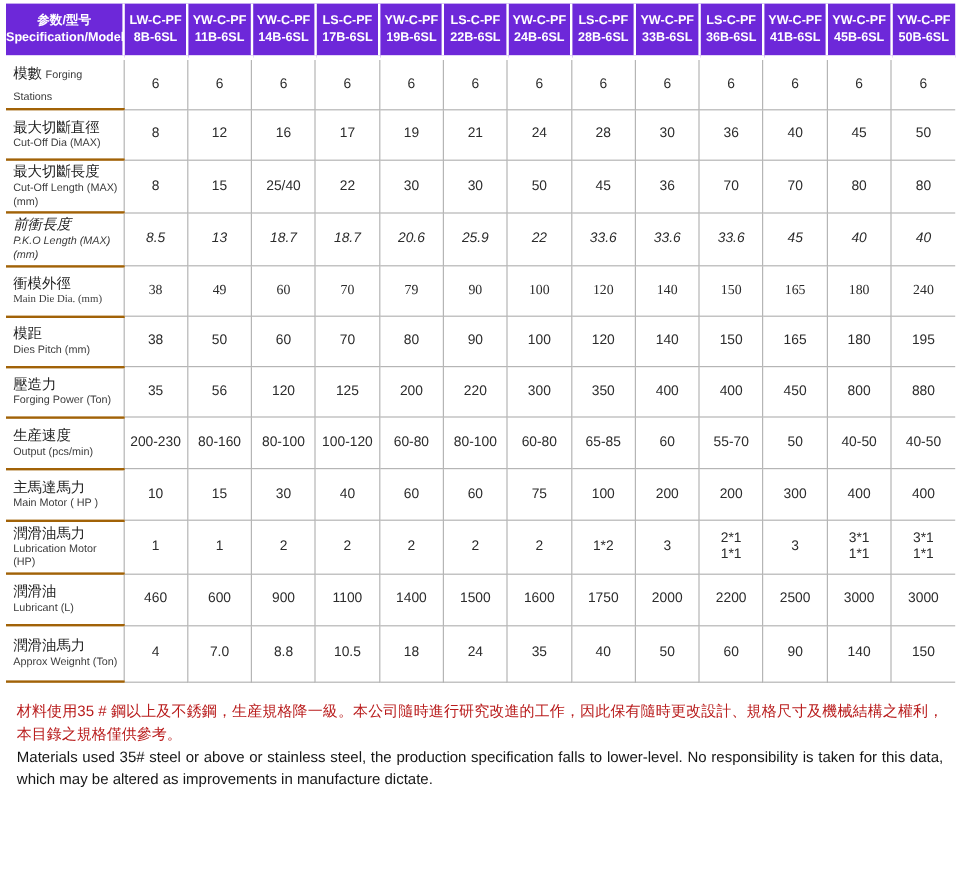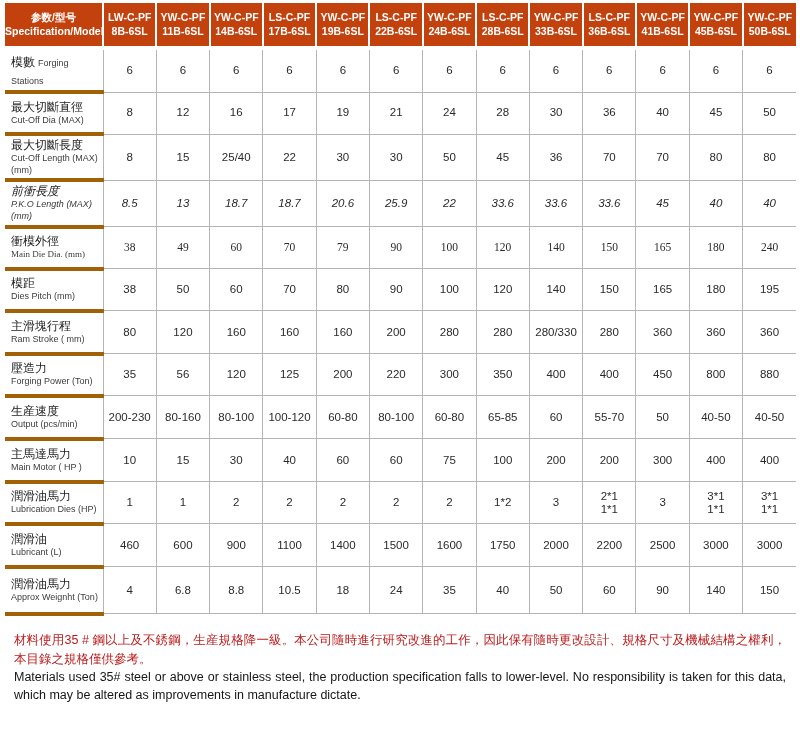--- a/index.html
+++ b/index.html
@@ -4,32 +4,32 @@
 <style>
   html,body { margin:0; padding:0; background:#ffffff; }
   body { width:800px; font-family:"Liberation Sans","DejaVu Sans",sans-serif; color:#2e2e2e; }
   .sheet { width:800px; height:732px; box-sizing:border-box; padding:3px 4px 0 5px; overflow:hidden; }
 
   table { border-collapse:collapse; table-layout:fixed; width:791px; }
   col.label-col { width:98px; }
 
   
   thead th {
-    background:#c2410c; color:#ffffff; font-weight:bold; font-size:10.5px;
+    background:#6d28d9; color:#ffffff; font-weight:bold; font-size:10.5px;
     line-height:1.32; text-align:center; vertical-align:middle;
     height:41px; padding:1px 0;
     border-right:2px solid #ffffff; border-bottom:4px solid #ffffff;
   }
   thead th:last-child { border-right:none; }
 
   
   tbody th {
     font-weight:normal; text-align:left; vertical-align:middle;
     padding:2px 1px 2px 6px;
-    border-bottom:4px solid #a16207; border-right:1px solid #b5b5b5;
+    border-bottom:2px solid #a16207; border-right:1px solid #b5b5b5;
   }
   tbody td {
     text-align:center; vertical-align:middle;
     font-size:11.5px; color:#2b2b2b;
     border:1px solid #b5b5b5; white-space:pre-line; line-height:1.15;
   }
   tbody tr:first-child td { border-top:none; }
   tbody td:last-child { border-right:none; }
 
   .zh { font-size:12px; color:#222; line-height:1.25; display:block; }
@@ -228,39 +228,20 @@
           <td>70</td>
           <td>80</td>
           <td>90</td>
           <td>100</td>
           <td>120</td>
           <td>140</td>
           <td>150</td>
           <td>165</td>
           <td>180</td>
           <td>195</td>
-        </tr>
-        <tr style="height: 43px;">
-          <th>
-            <span class="zh">主滑塊行程</span>
-            <span class="en">Ram Stroke ( mm)</span>
-          </th>
-          <td>80</td>
-          <td>120</td>
-          <td>160</td>
-          <td>160</td>
-          <td>160</td>
-          <td>200</td>
-          <td>280</td>
-          <td>280</td>
-          <td>280/330</td>
-          <td>280</td>
-          <td>360</td>
-          <td>360</td>
-          <td>360</td>
         </tr>
         <tr style="height: 42px;">
           <th>
             <span class="zh">壓造力</span>
             <span class="en">Forging Power (Ton)</span>
           </th>
           <td>35</td>
           <td>56</td>
           <td>120</td>
           <td>125</td>
@@ -308,21 +289,21 @@
           <td>100</td>
           <td>200</td>
           <td>200</td>
           <td>300</td>
           <td>400</td>
           <td>400</td>
         </tr>
         <tr style="height: 42px;">
           <th>
             <span class="zh">潤滑油馬力</span>
-            <span class="en">Lubrication Dies (HP)</span>
+            <span class="en">Lubrication Motor (HP)</span>
           </th>
           <td>1</td>
           <td>1</td>
           <td>2</td>
           <td>2</td>
           <td>2</td>
           <td>2</td>
           <td>2</td>
           <td>1*2</td>
           <td>3</td>
@@ -352,21 +333,21 @@
           <td>2500</td>
           <td>3000</td>
           <td>3000</td>
         </tr>
         <tr style="height: 47px;">
           <th>
             <span class="zh">潤滑油馬力</span>
             <span class="en">Approx Weignht (Ton)</span>
           </th>
           <td>4</td>
-          <td>6.8</td>
+          <td>7.0</td>
           <td>8.8</td>
           <td>10.5</td>
           <td>18</td>
           <td>24</td>
           <td>35</td>
           <td>40</td>
           <td>50</td>
           <td>60</td>
           <td>90</td>
           <td>140</td>

